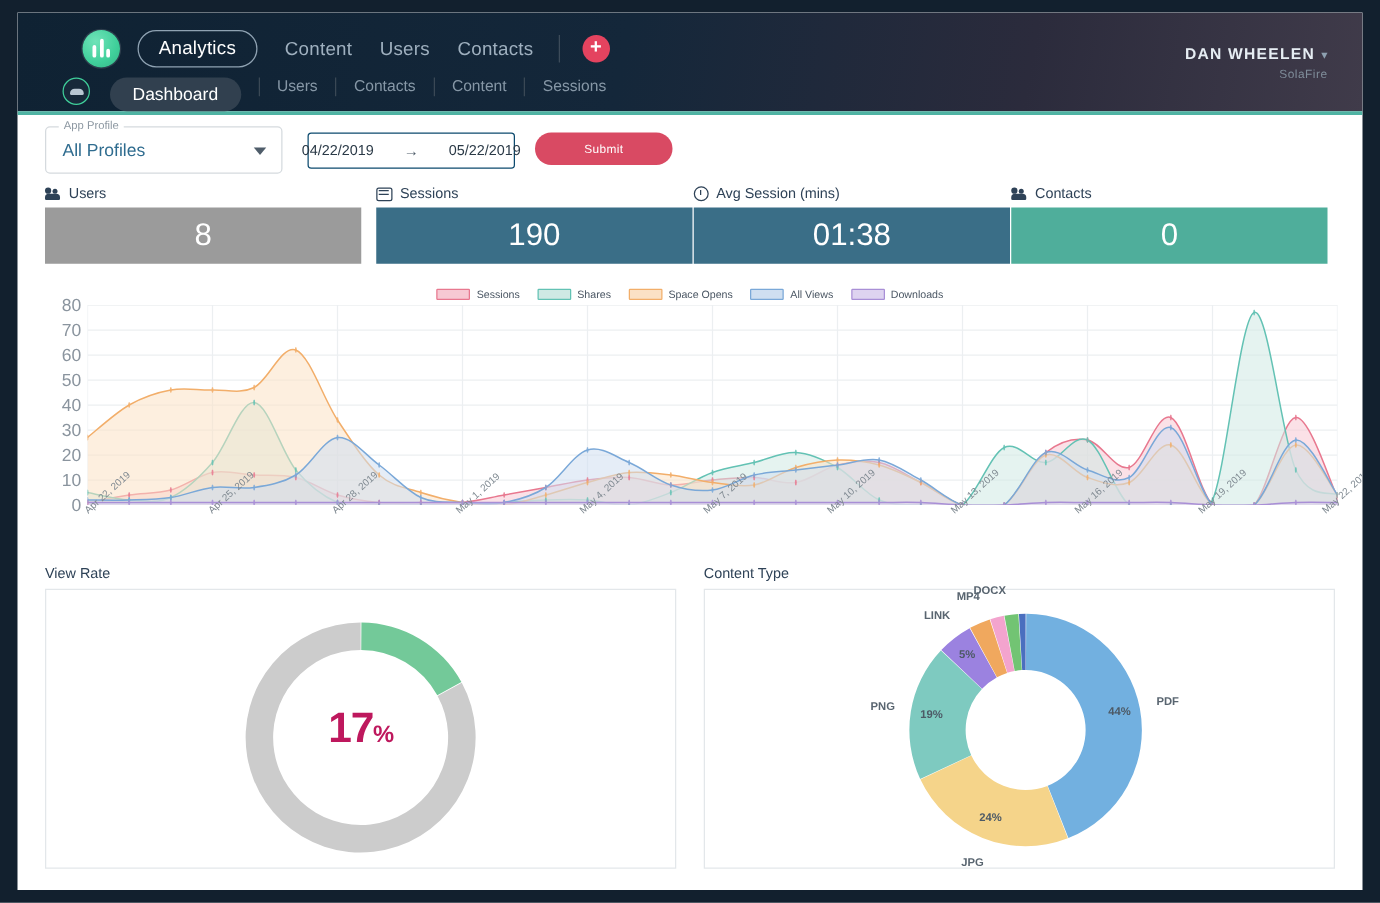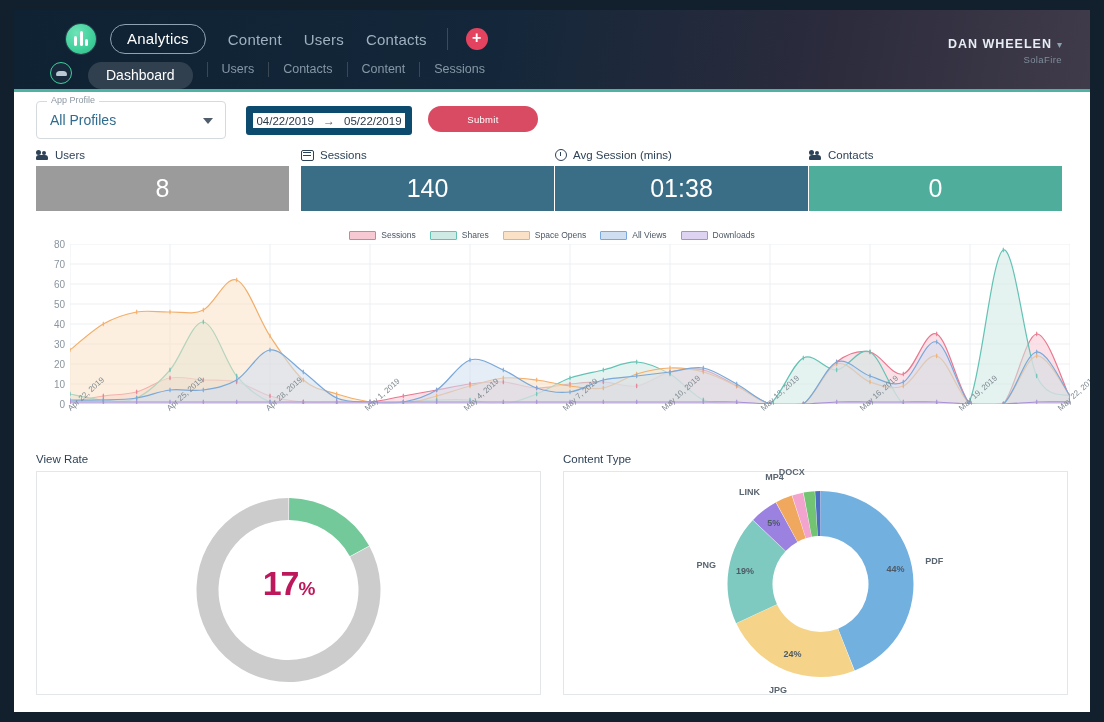--- a/index.html
+++ b/index.html
@@ -85,22 +85,22 @@
     font-size: 9px; color: #8d98a2;
   }
   .profile-value { position: absolute; left: 13px; top: 10px; font-size: 14px; color: #2f6c8f; }
   .caret-dn {
     position: absolute; right: 12px; top: 16px;
     width: 0; height: 0; border-left: 5px solid transparent; border-right: 5px solid transparent;
     border-top: 6px solid #4f5d6a;
   }
   .date-box {
     position: absolute; left: 232px; top: 14px; width: 166px; height: 29px;
-    border: 7px solid #0c4a6e; border-radius: 3px;
-    display: flex; align-items: center; justify-content: center; gap: 9px;
+    border: 1px solid #0c4a6e; border-radius: 3px;
+    display: flex; align-items: center; justify-content: center; gap: 24px;
     font-size: 11.5px; color: #2b3a47; background: #fff;
   }
   .date-arrow { color: #4e5c69; font-size: 12px; }
   .submit-btn {
     position: absolute; left: 414px; top: 14px; width: 110px; height: 26px;
     background: #d94a63; color: #fff; border-radius: 14px; border: none;
     font-size: 9.5px; letter-spacing: .3px; cursor: pointer;
   }
   
   .kpi-row { position: relative; height: 73px; padding: 0 22px; }
@@ -126,21 +126,21 @@
     box-shadow: 0 3px 0 #2e4257; }
   .ico-clock{ width:12px;height:12px;border:1.5px solid #2e4257;border-radius:50%;}
   .ico-clock span{ position:absolute; left:4px; top:2px; width:1.3px; height:4px; background:#2e4257;}
   
   .chart-card { position: relative; margin: 6px 22px 0; height: 215px; }
   .legend { display:flex; justify-content:center; gap: 14px; padding-top: 2px; }
   .legend-item { display:flex; align-items:center; gap:5px; font-size:8.5px; color:#4a5663;}
   .legend-swatch { width: 27px; height: 9px; border-radius: 1px; }
   .plot-wrap { position: relative; height: 160px; margin-top: 4px; }
   .ylabel { position:absolute; right:100%; margin-right:5px; transform: translateY(-50%);
-            font-size: 10px; color:#8a949e;margin-left:25px; }
+            font-size: 14px; color:#8a949e;margin-left:25px; }
   .xticks { position: relative; height: 50px; }
   .xtick {
     position:absolute; top: 2px; font-size: 8px; color: #7e8890;
     transform-origin: left top; transform: rotate(-42deg); white-space: nowrap;
   }
   
   .bottom-row { position: relative; margin: 10px 22px 0; display: flex; gap: 22px; }
   .panel { flex: 1; }
   .panel-title { font-size: 11.5px; color: #2e4257; margin-bottom: 6px; }
   .panel-body { border: 1px solid #e3e7ea; height: 224px; position: relative; background:#fff; }
@@ -221,21 +221,21 @@
       <div class="kpi-value" style="background:#9b9b9b">8</div>
     </div>
 
     <div class="kpi" style="left:287px">
       <div class="kpi-label">
         <span class="ico ico-grid">
             <span></span>
           </span>
         <span>Sessions</span>
       </div>
-      <div class="kpi-value" style="background:#3a6e87">140</div>
+      <div class="kpi-value" style="background:#3a6e87">190</div>
     </div>
 
     <div class="kpi" style="left:541px">
       <div class="kpi-label">
         <span class="ico ico-clock">
             <span></span>
           </span>
         <span>Avg Session (mins)</span>
       </div>
       <div class="kpi-value" style="background:#3a6e87">01:38</div>

